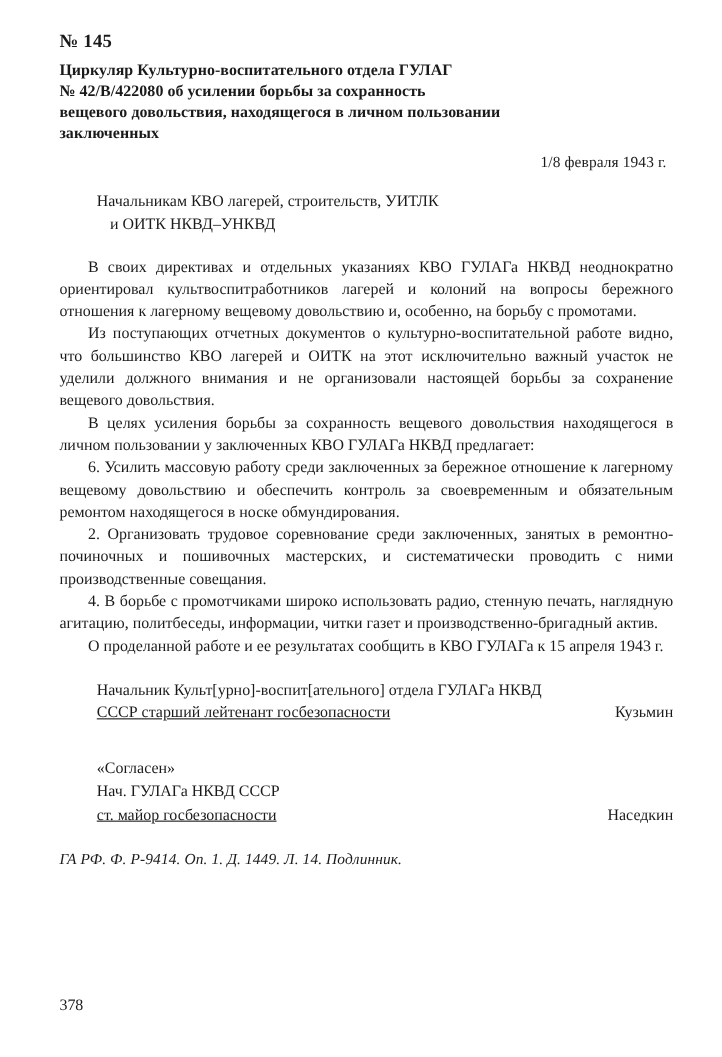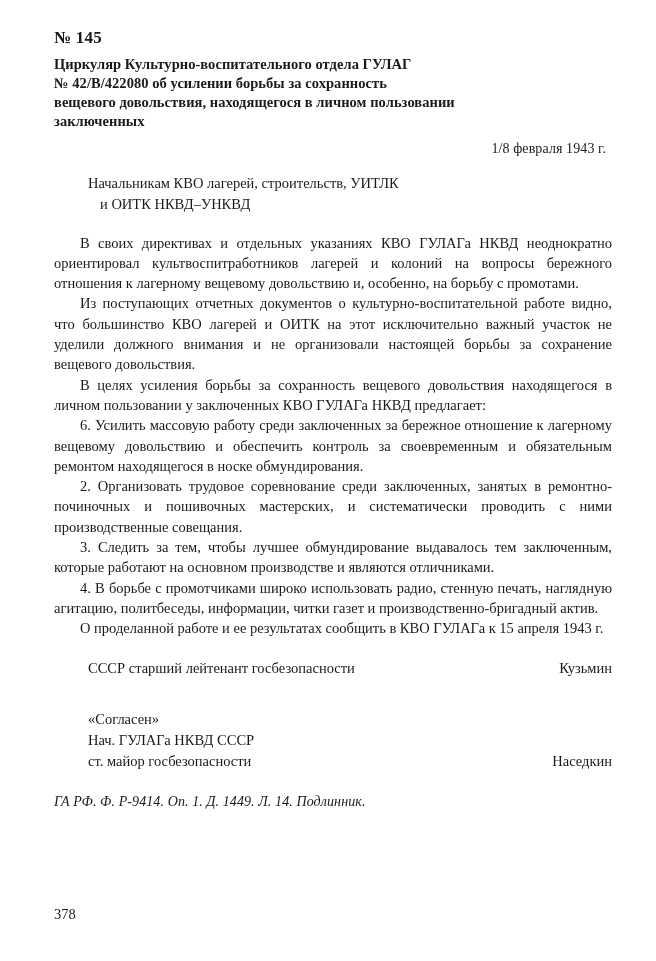--- a/index.html
+++ b/index.html
@@ -66,20 +66,21 @@
     font-size: 14.5px;
     line-height: 1.42;
   }
   .sig-row {
     display: flex;
     justify-content: space-between;
     align-items: baseline;
   }
   .sig-row .sig-left {
     flex: 0 1 auto;
+    text-decoration: underline;
   }
   .sig-row .sig-name {
     flex: 0 0 auto;
     padding-left: 20px;
   }
   .approval-block {
     margin: 30px 0 0 34px;
     font-size: 14.5px;
     line-height: 1.45;
   }
@@ -116,26 +117,26 @@
     <div>Начальникам КВО лагерей, строительств, УИТЛК</div>
     <div>и ОИТК НКВД–УНКВД</div>
   </div>
 
   <div class="body-text">
     <p>В своих директивах и отдельных указаниях КВО ГУЛАГа НКВД неоднократно ориентировал культвоспитработников лагерей и колоний на вопросы бережного отношения к лагерному вещевому довольствию и, особенно, на борьбу с промотами.</p>
     <p>Из поступающих отчетных документов о культурно-воспитательной работе видно, что большинство КВО лагерей и ОИТК на этот исключительно важный участок не уделили должного внимания и не организовали настоящей борьбы за сохранение вещевого довольствия.</p>
     <p>В целях усиления борьбы за сохранность вещевого довольствия находящегося в личном пользовании у заключенных КВО ГУЛАГа НКВД предлагает:</p>
     <p>6. Усилить массовую работу среди заключенных за бережное отношение к лагерному вещевому довольствию и обеспечить контроль за своевременным и обязательным ремонтом находящегося в носке обмундирования.</p>
     <p>2. Организовать трудовое соревнование среди заключенных, занятых в ремонтно-починочных и пошивочных мастерских, и систематически проводить с ними производственные совещания.</p>
-    <p>3. Следить за тем, чтобы лучшее обмундирование выдавалось тем заключенным, которые работают на основном производстве и являются отличниками.</p>
     <p>4. В борьбе с промотчиками широко использовать радио, стенную печать, наглядную агитацию, политбеседы, информации, читки газет и производственно-бригадный актив.</p>
     <p>О проделанной работе и ее результатах сообщить в КВО ГУЛАГа к 15 апреля 1943 г.</p>
   </div>
 
   <div class="signature-block">
+    <div>Начальник Культ[урно]-воспит[ательного] отдела ГУЛАГа НКВД</div>
     <div class="sig-row">
       <span class="sig-left">СССР старший лейтенант госбезопасности</span>
       <span class="sig-name">Кузьмин</span>
     </div>
   </div>
 
   <div class="approval-block">
     <div>«Согласен»</div>
     <div>Нач. ГУЛАГа НКВД СССР</div>
     <div class="sig-row">

